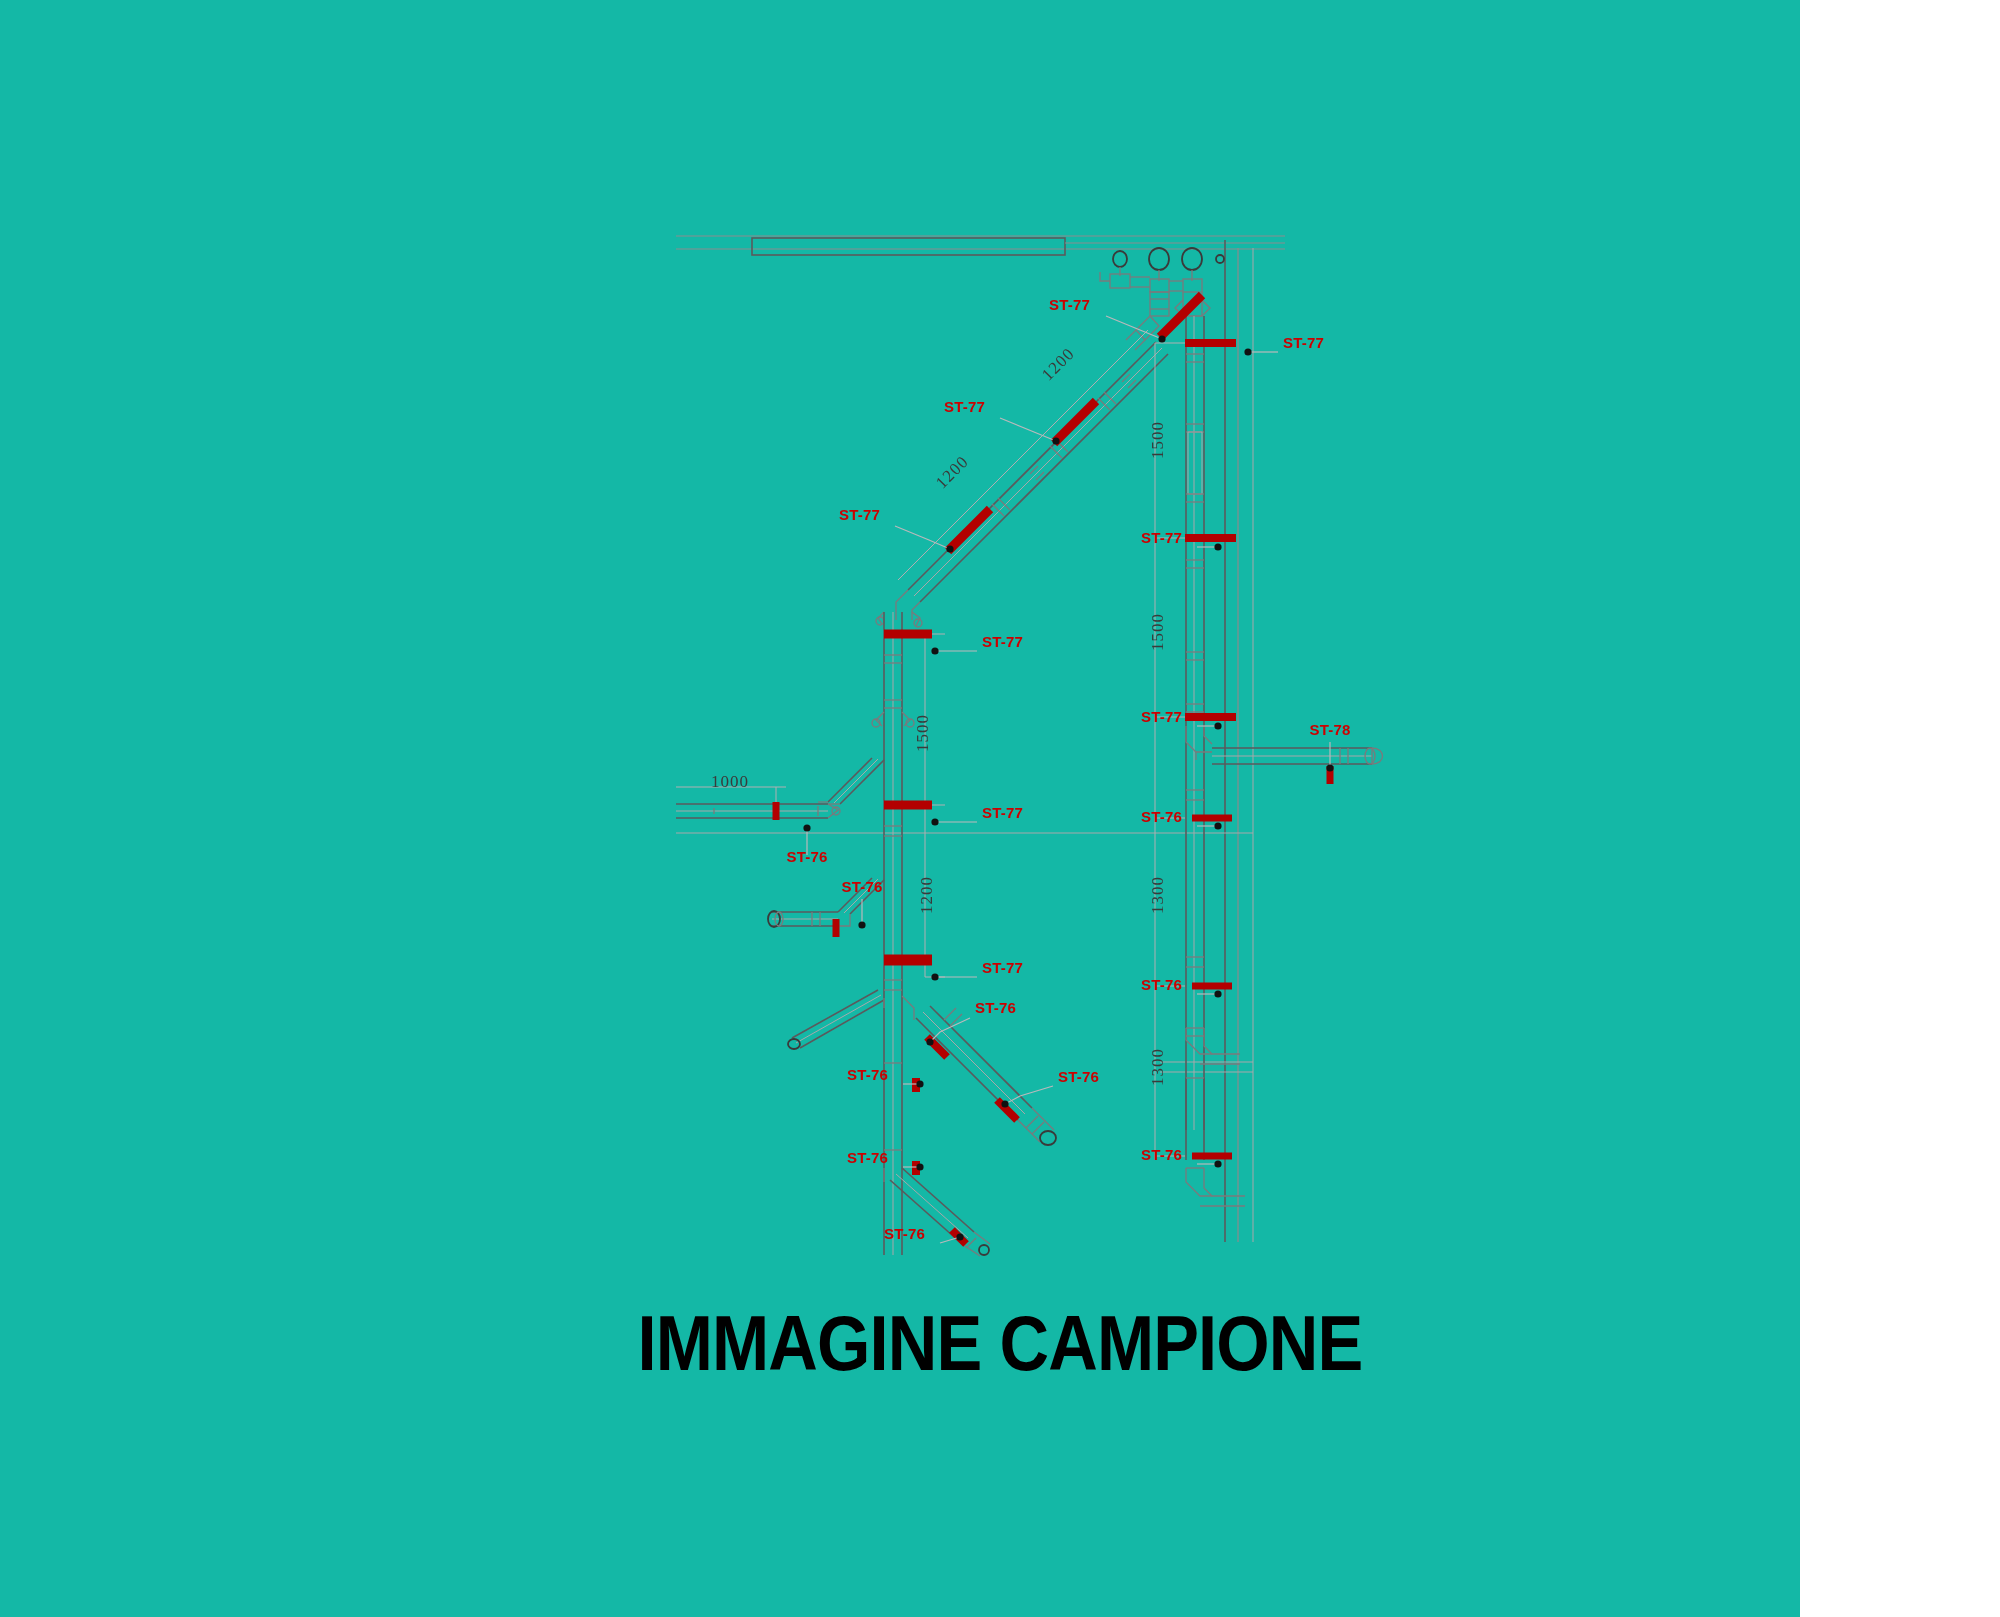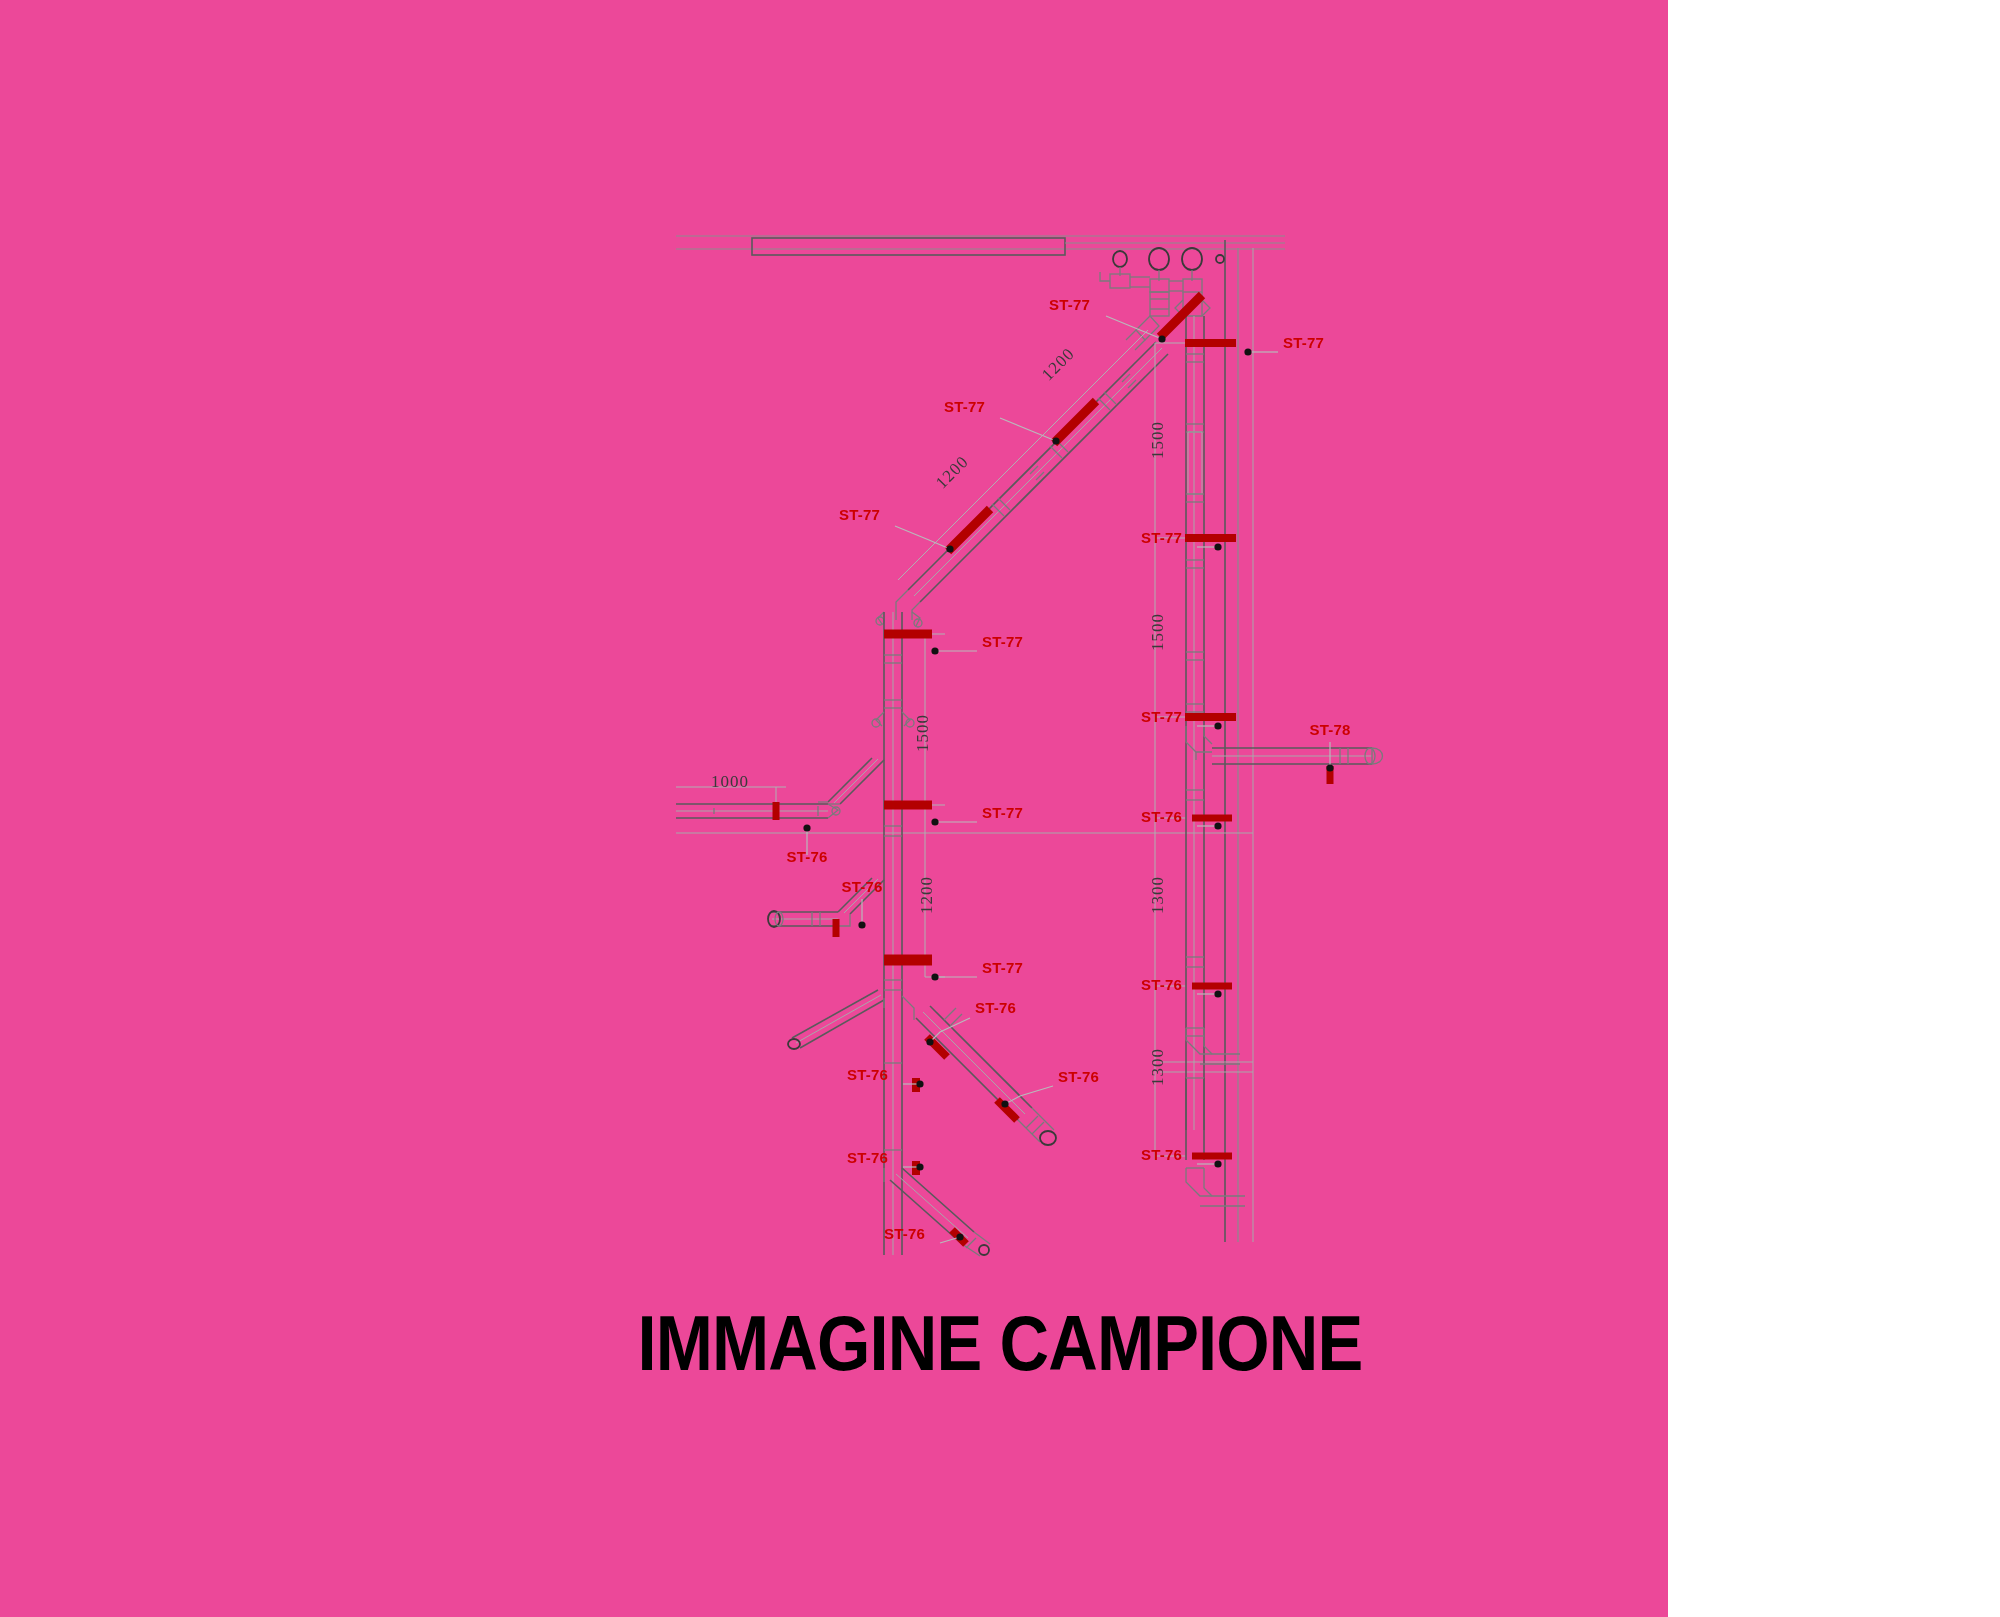--- a/index.html
+++ b/index.html
@@ -10,23 +10,23 @@
   body {
     width: 2000px;
     height: 1617px;
     font-family: "Liberation Sans", sans-serif;
     overflow: hidden;
     position: relative;
   }
   #sheet {
     position: absolute;
     left: 0; top: 0;
-    width: 1668px;
+    width: 1800px;
     height: 1617px;
-    background: #ec4899;
+    background: #14b8a6;
     text-decoration: underline;
   }
   #drawing-svg {
     position: absolute;
     left: 0; top: 0;
     width: 2000px;
     height: 1617px;
   }
   .caption {
     position: absolute;

